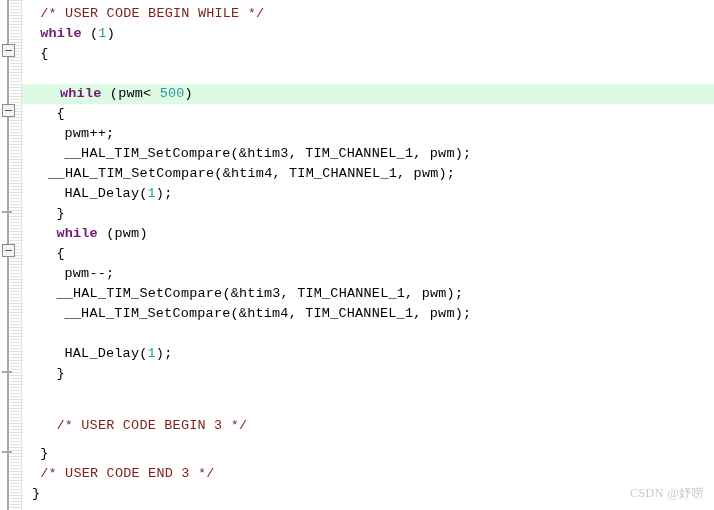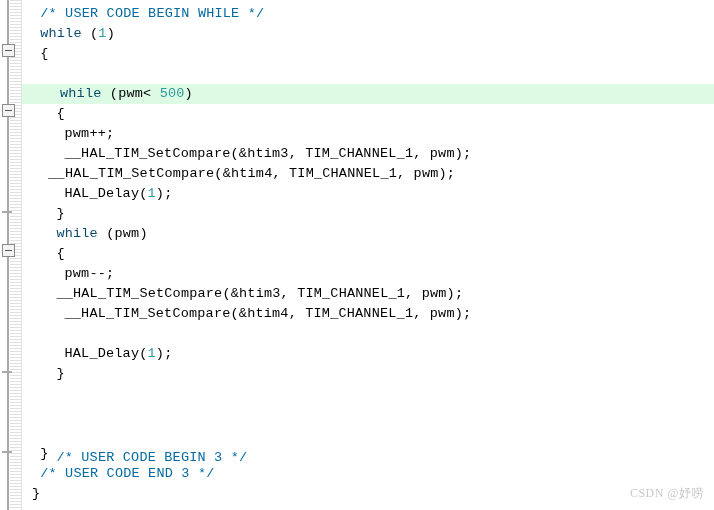--- a/index.html
+++ b/index.html
@@ -106,22 +106,22 @@
   }
   .line.hl {
     background: #ddfbe4;
   }
   .line .txt {
     display: inline-block;
     padding-left: 2px;
   }
 
   
-  .cmt  { color: #0369a1; }
-  .kw   { color: #0c4a6e; font-weight: normal; }
+  .cmt  { color: #7f1d1d; }
+  .kw   { color: #701a75; font-weight: bold; }
   .num  { color: #2e9a9a; }
   .pun  { color: #000000; }
   .id   { color: #000000; }
 
   
   #toprow {
     position: absolute;
     left: 22px;
     top: -16px;
     height: 20px;
@@ -182,21 +182,21 @@
       <div class="line" style="top: 204px;"><span class="txt" style="padding-left: 34.4px;"><span class="pun">}</span></span></div>
       <div class="line" style="top: 224px;"><span class="txt" style="padding-left: 34.4px;"><span class="kw">while</span><span class="pun"> (</span><span class="id">pwm</span><span class="pun">)</span></span></div>
       <div class="line" style="top: 244px;"><span class="txt" style="padding-left: 34.4px;"><span class="pun">{</span></span></div>
       <div class="line" style="top: 264px;"><span class="txt" style="padding-left: 42.5px;"><span class="id">pwm</span><span class="pun">--;</span></span></div>
       <div class="line" style="top: 284px;"><span class="txt" style="padding-left: 34.4px;"><span class="id">__HAL_TIM_SetCompare</span><span class="pun">(&amp;</span><span class="id">htim3</span><span class="pun">, </span><span class="id">TIM_CHANNEL_1</span><span class="pun">, </span><span class="id">pwm</span><span class="pun">);</span></span></div>
       <div class="line" style="top: 304px;"><span class="txt" style="padding-left: 42.5px;"><span class="id">__HAL_TIM_SetCompare</span><span class="pun">(&amp;</span><span class="id">htim4</span><span class="pun">, </span><span class="id">TIM_CHANNEL_1</span><span class="pun">, </span><span class="id">pwm</span><span class="pun">);</span></span></div>
       <div class="line" style="top: 324px;"><span class="txt" style="padding-left: 2px;"></span></div>
       <div class="line" style="top: 344px;"><span class="txt" style="padding-left: 42.5px;"><span class="id">HAL_Delay</span><span class="pun">(</span><span class="num">1</span><span class="pun">);</span></span></div>
       <div class="line" style="top: 364px;"><span class="txt" style="padding-left: 34.4px;"><span class="pun">}</span></span></div>
       <div class="line" style="top: 404px;"><span class="txt" style="padding-left: 2px;"></span></div>
-      <div class="line" style="top: 448px;"><span class="txt" style="padding-left: 34.4px;"><span class="cmt">/* USER CODE BEGIN 3 */</span></span></div>
+      <div class="line" style="top: 416px;"><span class="txt" style="padding-left: 34.4px;"><span class="cmt">/* USER CODE BEGIN 3 */</span></span></div>
       <div class="line" style="top: 444px;"><span class="txt" style="padding-left: 18.2px;"><span class="pun">}</span></span></div>
       <div class="line" style="top: 464px;"><span class="txt" style="padding-left: 18.2px;"><span class="cmt">/* USER CODE END 3 */</span></span></div>
       <div class="line" style="top: 484px;"><span class="txt" style="padding-left: 10.1px;"><span class="pun">}</span></span></div>
     </div>
 
   <div id="watermark">CSDN @妤唠</div>
 
 </div>
 
 </body></html>

